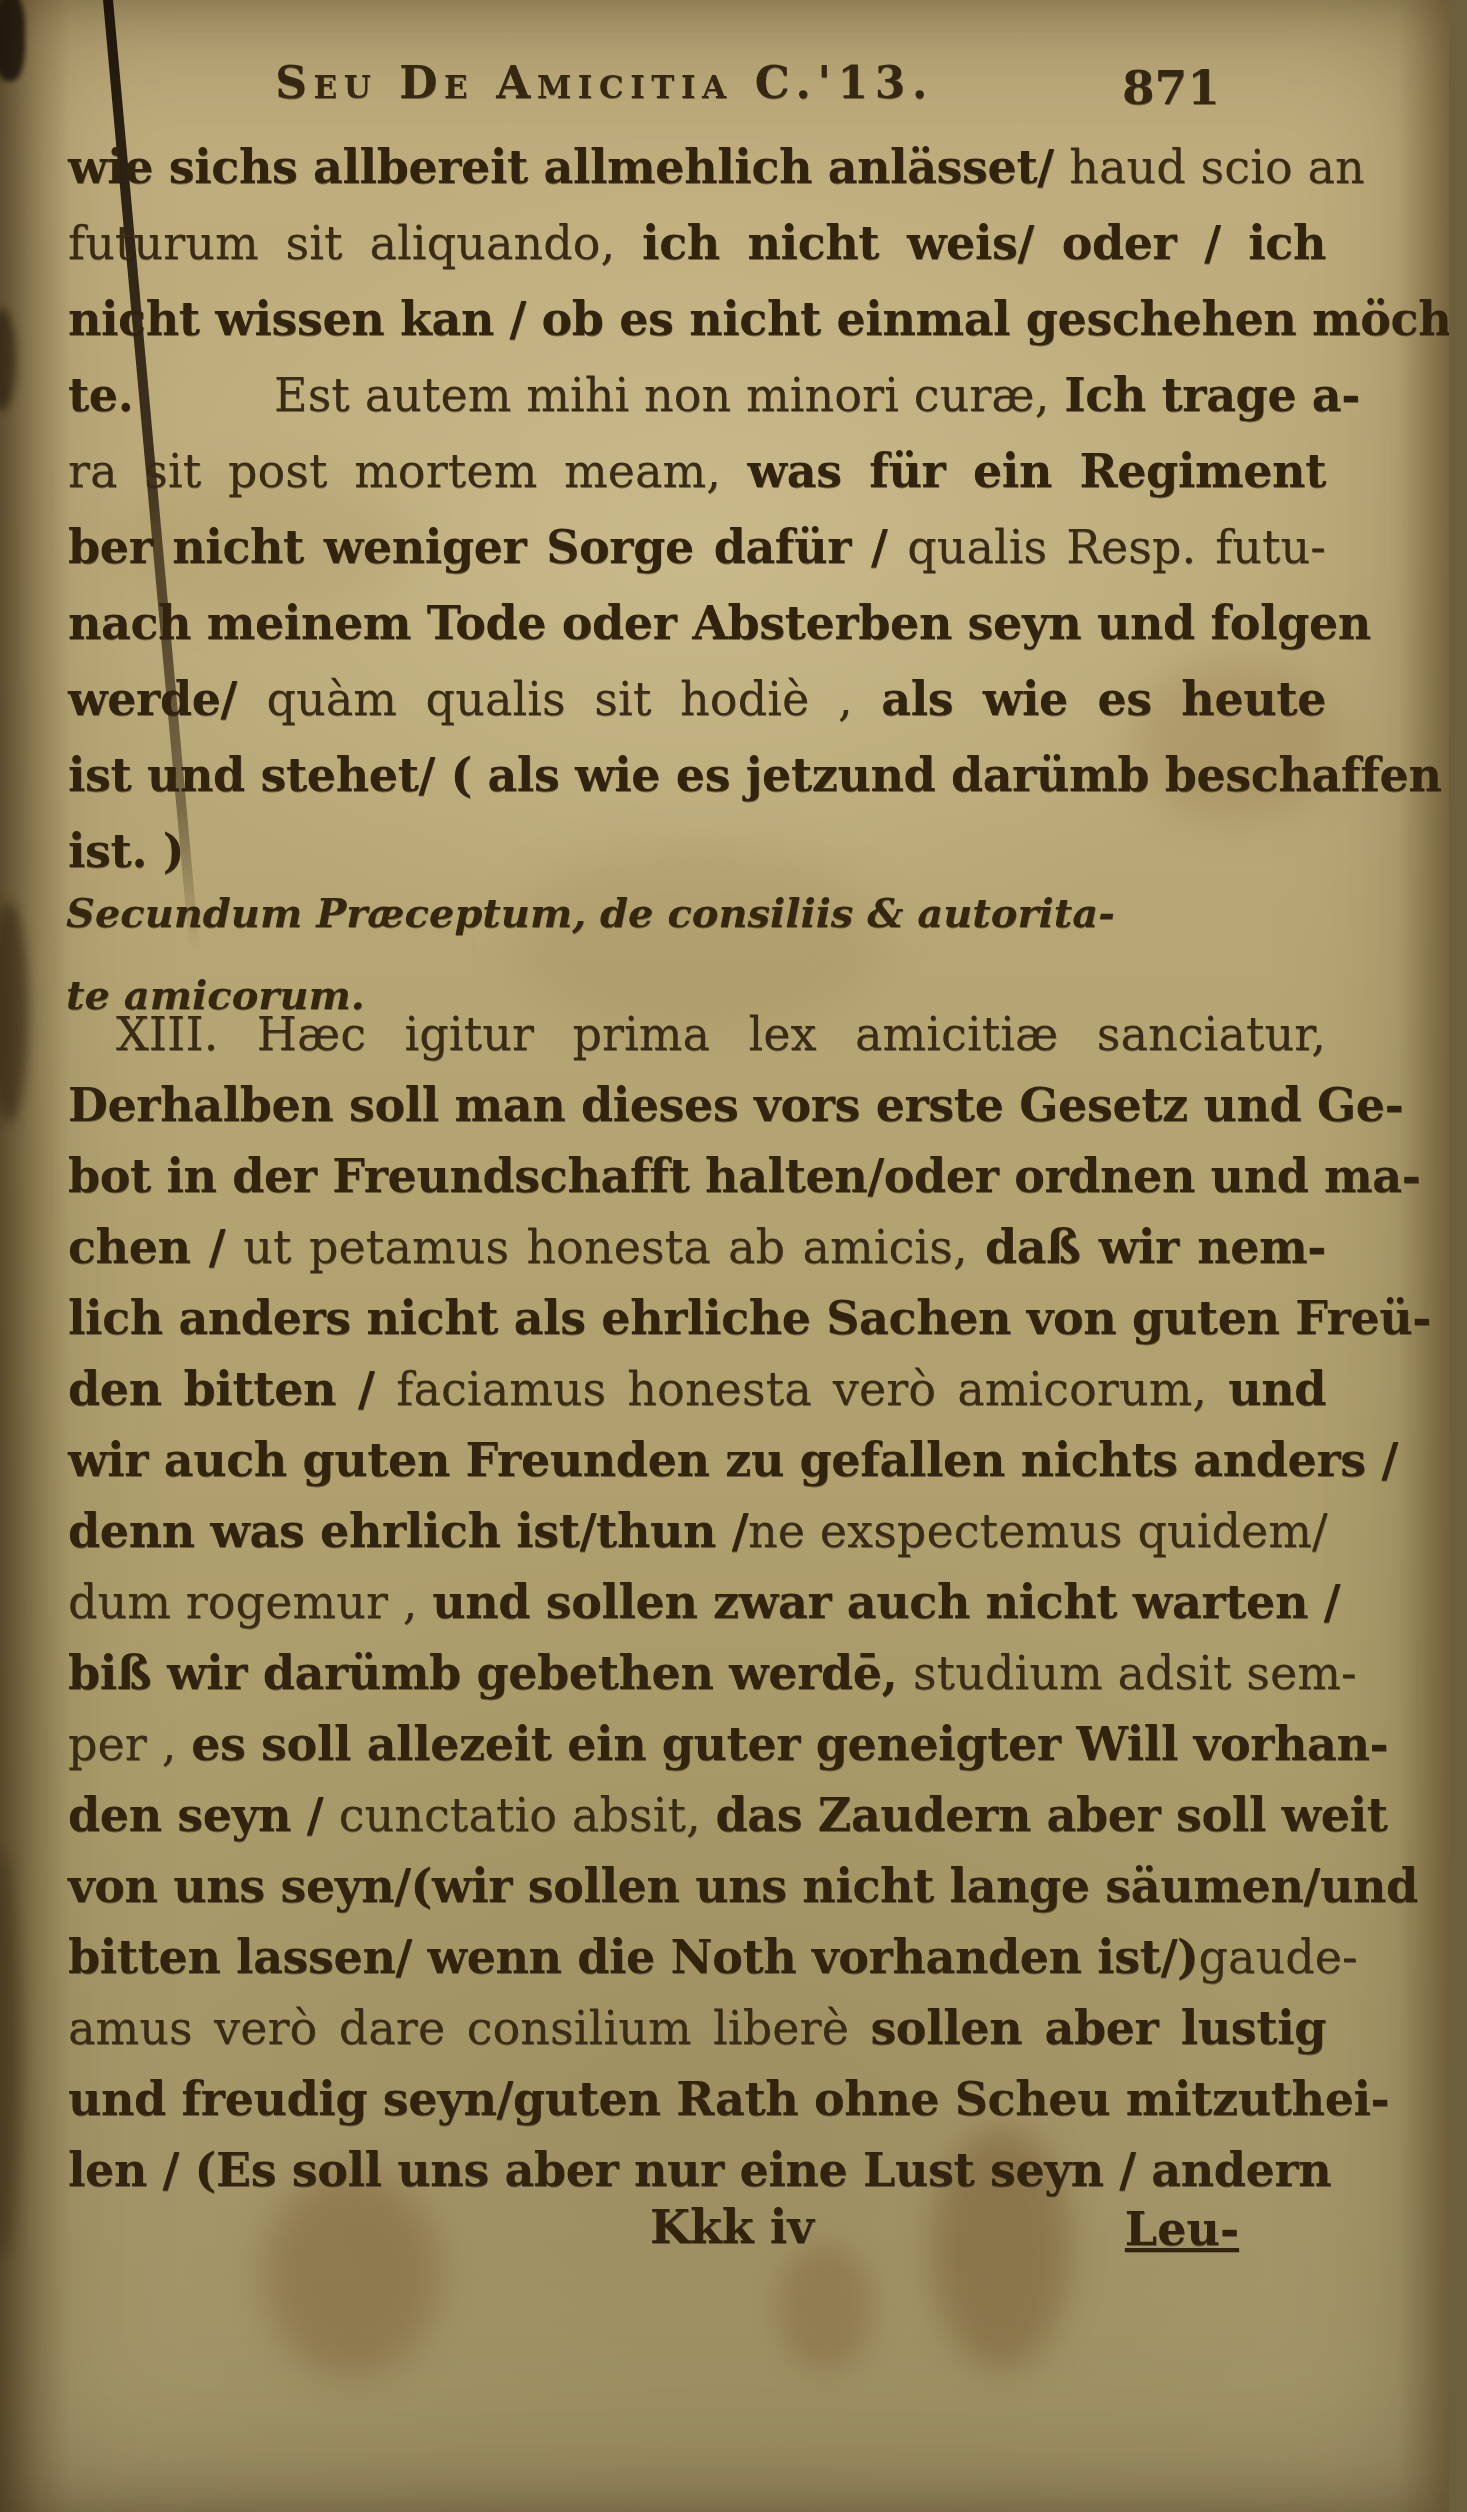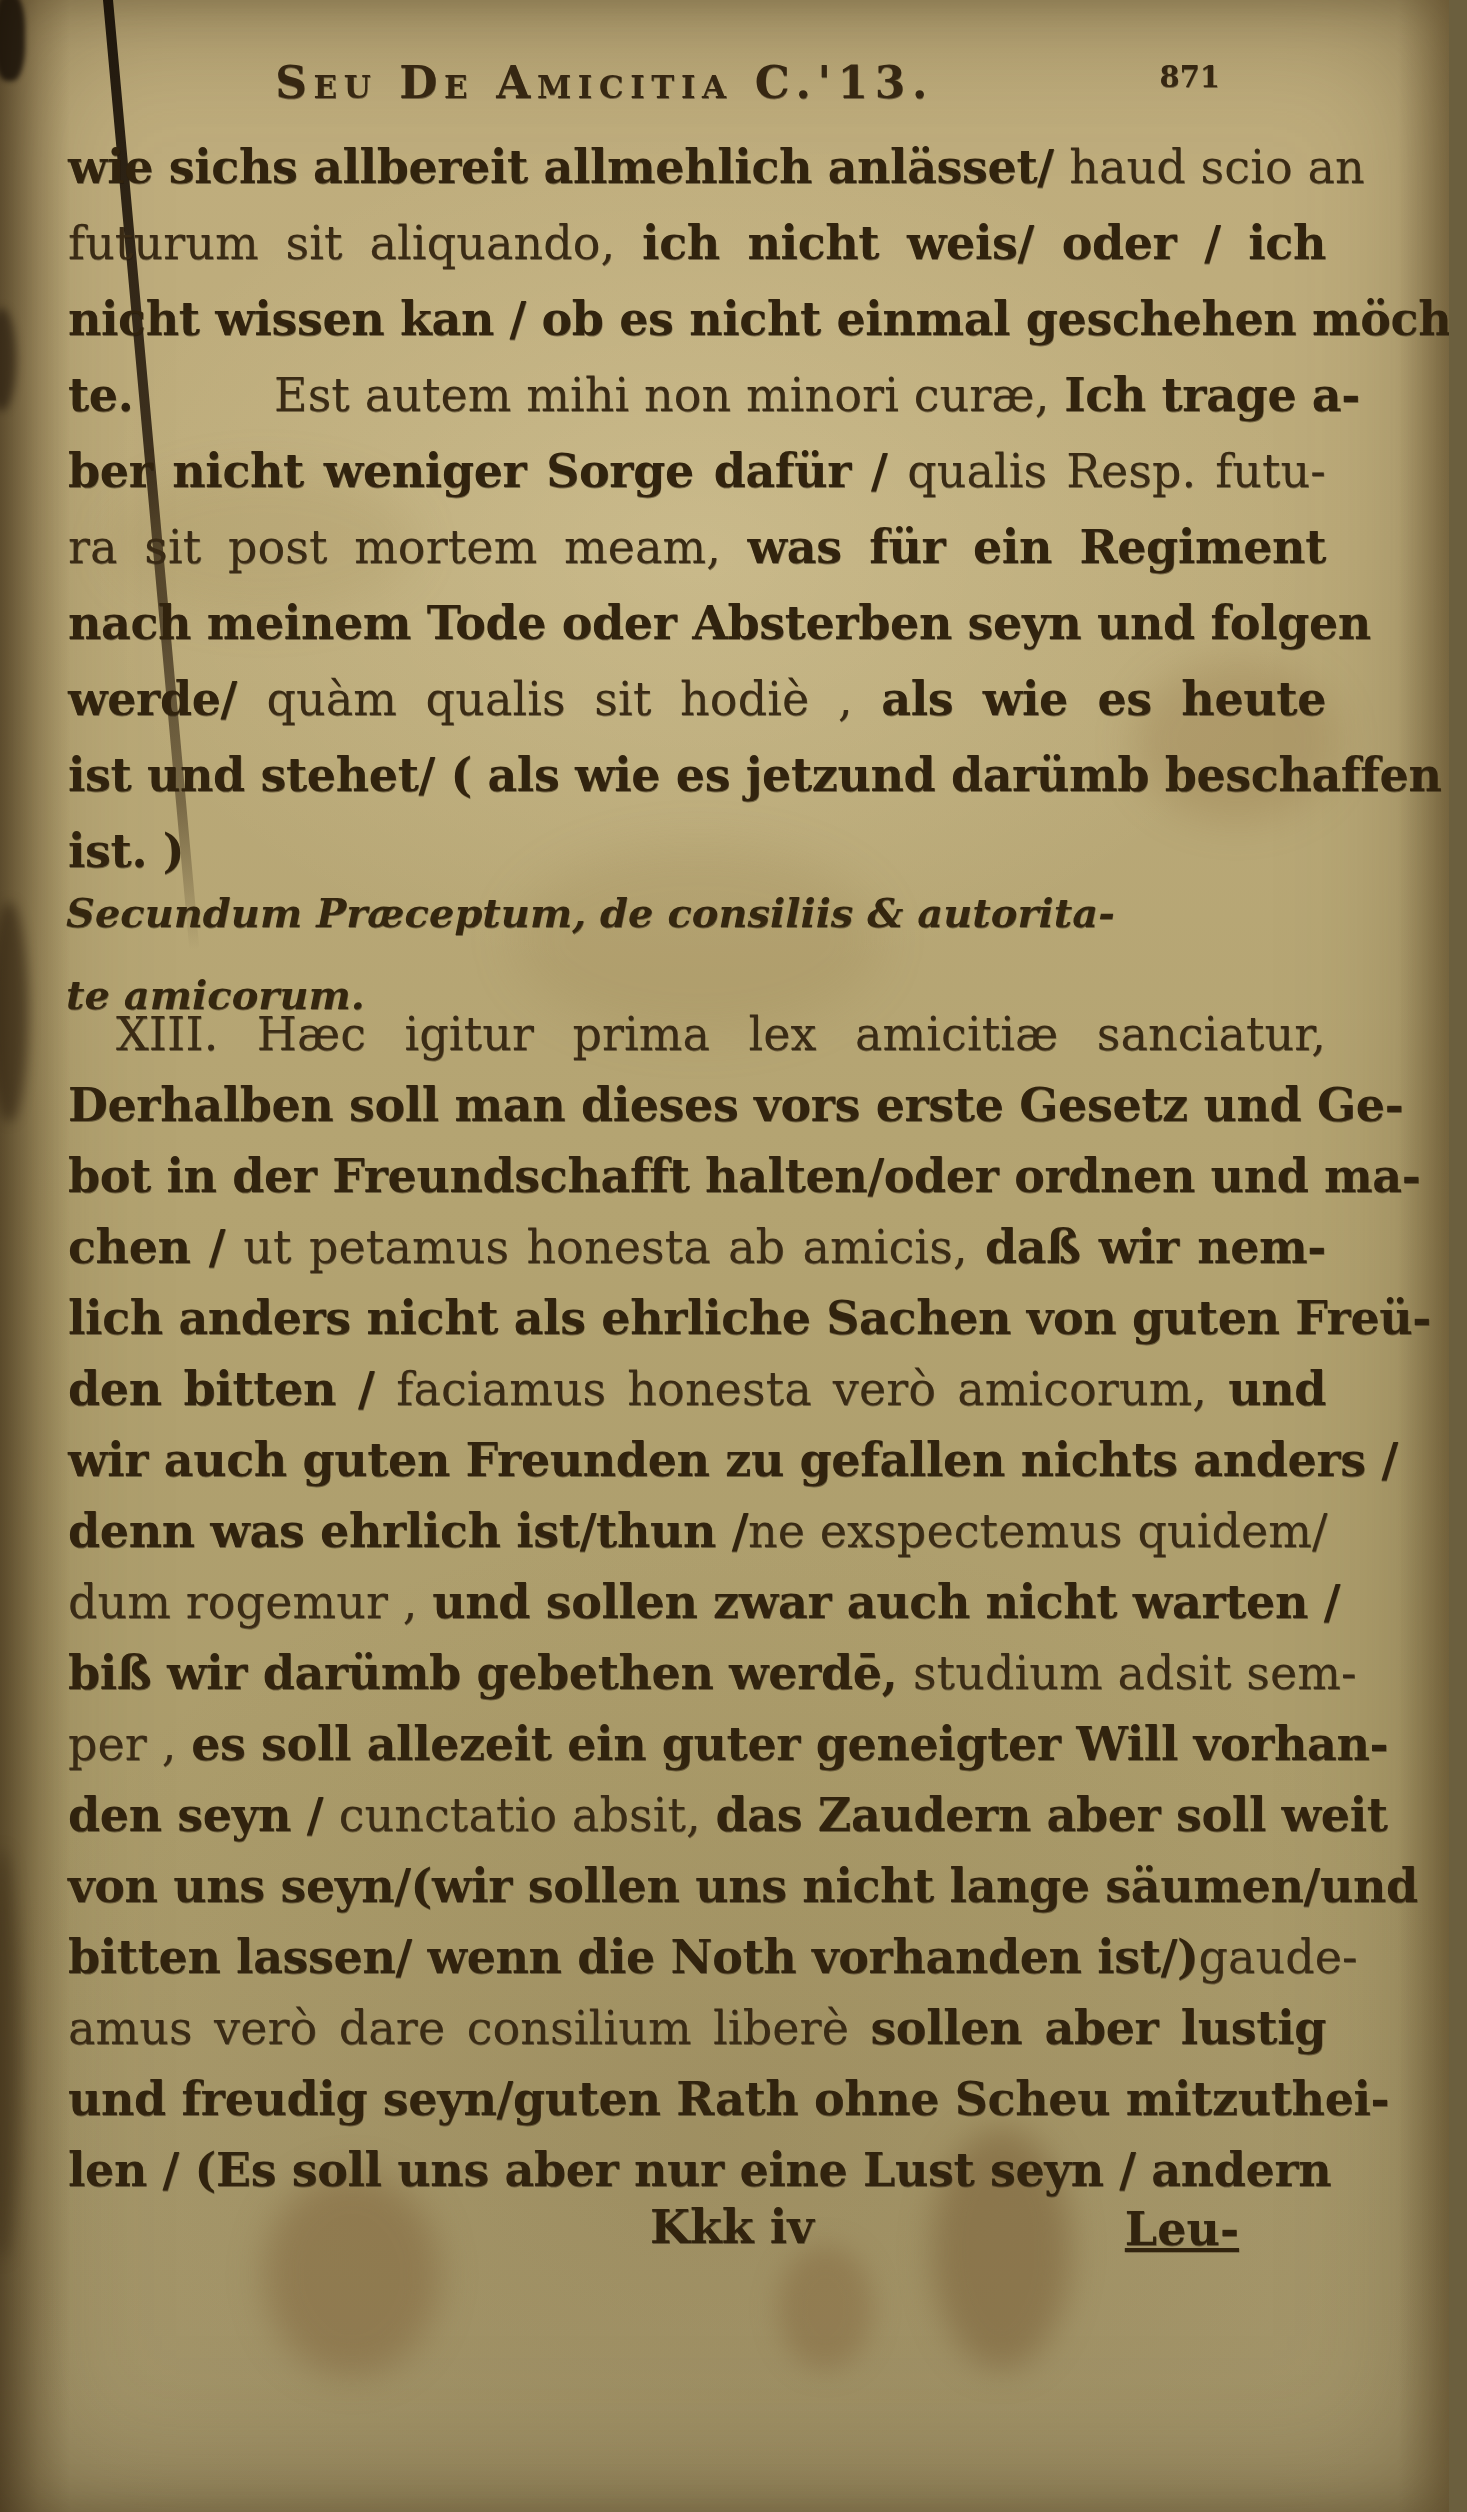--- a/index.html
+++ b/index.html
@@ -34,21 +34,21 @@
   .st2{left:264px;top:2172px;width:176px;height:205px;background:rgba(115,85,45,.38);filter:blur(17.6px);}
   .st3{left:932px;top:2128px;width:139px;height:242px;background:rgba(110,80,42,.42);filter:blur(16px);}
   .st4{left:778px;top:2245px;width:95px;height:125px;background:rgba(120,90,50,.35);filter:blur(13.2px);}
   .st5{left:514px;top:844px;width:367px;height:191px;background:rgba(150,125,75,.18);filter:blur(22px);}
   .st6{left:110px;top:470px;width:308px;height:147px;background:rgba(150,125,75,.15);filter:blur(20.5px);}
   
   .ink{text-shadow:0.4px 0.6px 0.6px rgba(32,20,8,.45);}
   .header-row{position:absolute;top:57px;left:68px;right:125px;height:88px;}
   .header-title{position:absolute;left:0;right:183px;text-align:center;
     font-variant:small-caps;font-size:44px;letter-spacing:6.6px;font-weight:600;color:#362712;}
-  .page-number{position:absolute;right:104px;top:2.9px;font-size:29px;font-weight:600;color:#362712;}
+  .page-number{position:absolute;right:104px;top:2.9px;font-size:47px;font-weight:600;color:#362712;}
   .textblock{position:absolute;left:68px;right:123px;}
   .para1{top:129px;}
   .para2{top:999px;}
   .line{white-space:nowrap;text-align:justify;text-align-last:justify;
     font-size:46px;color:#34260f;}
   .para1 .line{line-height:76px;}
   .para2 .line{line-height:71px;}
   .line.short{text-align-last:left;}
   .run-de{font-weight:700;letter-spacing:-0.4px;color:#31230e;}
   .run-la{font-weight:400;letter-spacing:0.1px;color:#3a2b15;}
@@ -81,22 +81,22 @@
   <div class="header-row">
     <div class="header-title ink">Seu De Amicitia C.'13.</div>
     <div class="page-number ink">871</div>
   </div>
 
   <div class="textblock para1 ink">
       <div class="line"><span class="run-de">wie sichs allbereit allmehlich anlässet/ </span><span class="run-la">haud scio an</span></div>
       <div class="line"><span class="run-la">futurum sit aliquando, </span><span class="run-de">ich nicht weis/ oder / ich</span></div>
       <div class="line"><span class="run-de">nicht wissen kan / ob es nicht einmal geschehen möch-</span></div>
       <div class="line"><span class="run-de">te. </span><span class="gap" style="width: 125px;"></span><span class="run-la">Est autem mihi non minori curæ, </span><span class="run-de">Ich trage a-</span></div>
+      <div class="line"><span class="run-la">ra sit post mortem meam, </span><span class="run-de">was für ein Regiment</span></div>
       <div class="line"><span class="run-de">ber nicht weniger Sorge dafür / </span><span class="run-la">qualis Resp. futu-</span></div>
-      <div class="line"><span class="run-la">ra sit post mortem meam, </span><span class="run-de">was für ein Regiment</span></div>
       <div class="line"><span class="run-de">nach meinem Tode oder Absterben seyn und folgen</span></div>
       <div class="line"><span class="run-de">werde/ </span><span class="run-la">quàm qualis sit hodiè , </span><span class="run-de">als wie es heute</span></div>
       <div class="line"><span class="run-de">ist und stehet/ ( als wie es jetzund darümb beschaffen</span></div>
       <div class="line short"><span class="run-de">ist. )</span></div>
     </div>
 
   <div class="section-heading ink">
     <div>Secundum Præceptum, de consiliis &amp; autorita-</div>
     <div>te amicorum.</div>
   </div>

